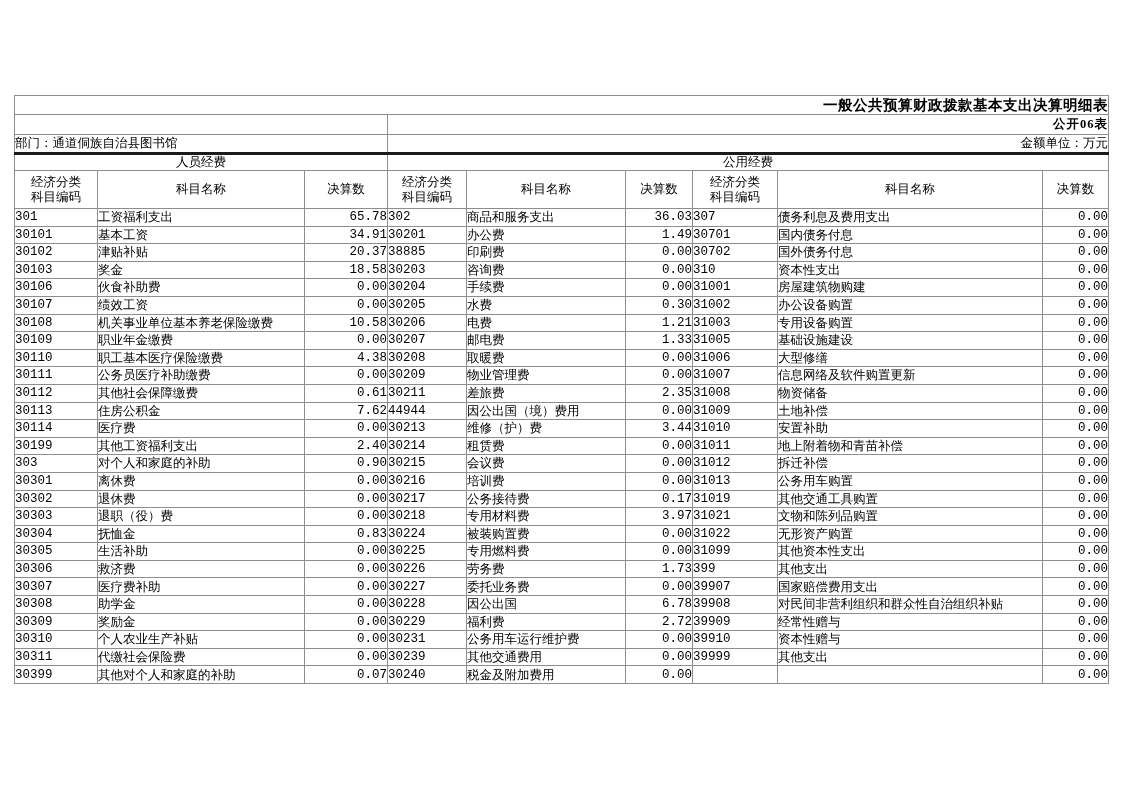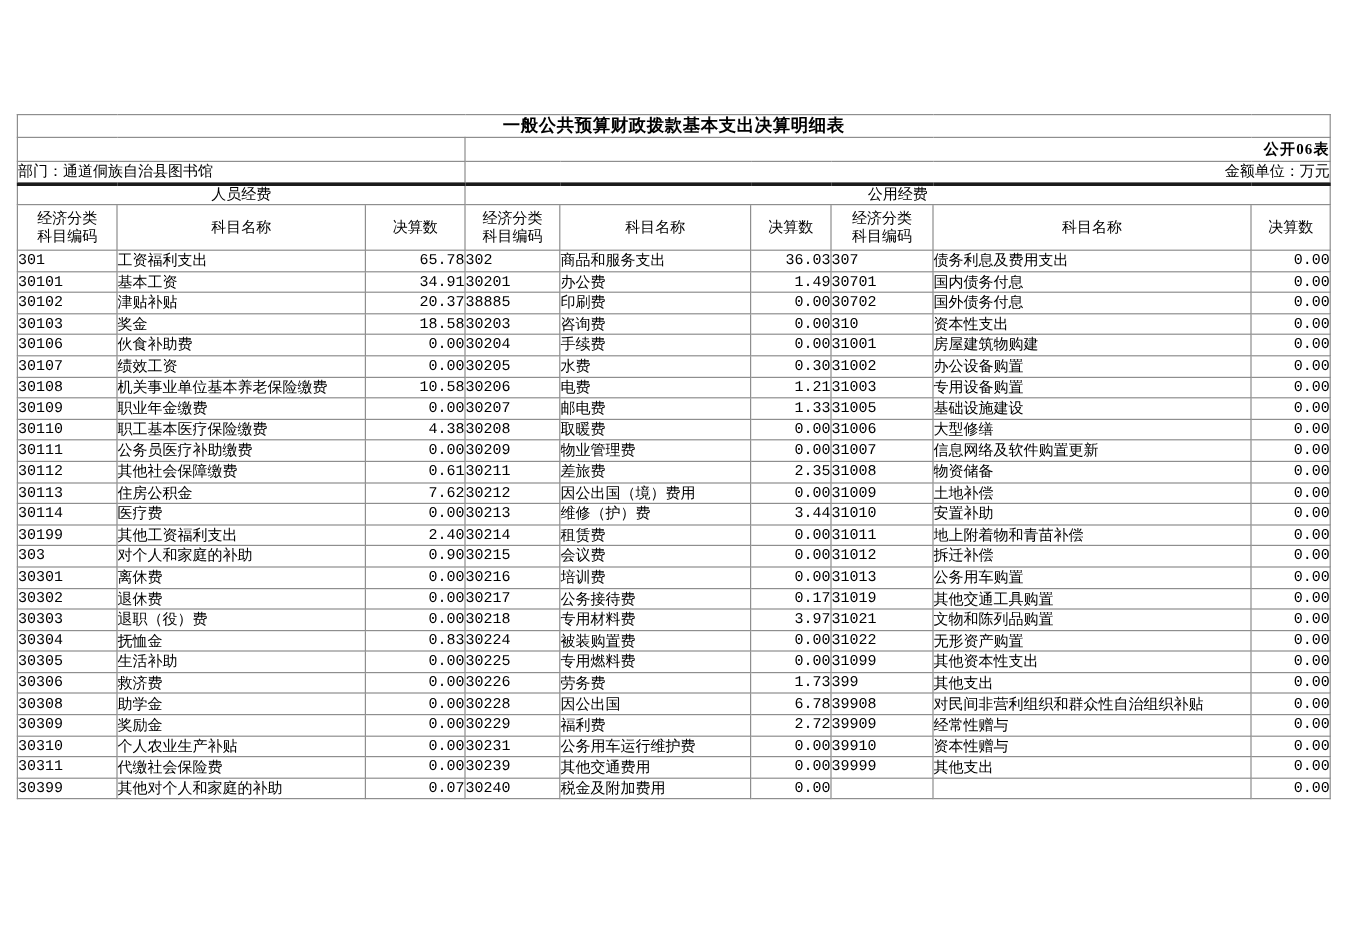--- a/index.html
+++ b/index.html
@@ -22,21 +22,21 @@
     border:1px solid #8e8e8e;
     padding:0;
     vertical-align:middle;
     font-size:12.5px;
     line-height:1.15;
     overflow:hidden;
     white-space:nowrap;
   }
   tr.title-row td{
     height:18px;
-    text-align:center;
+    text-align:right;
     font-weight:bold;
     font-size:14.5px;
     letter-spacing:0.5px;
   }
   tr.formno-row td{height:19px;}
   td.form-no{
     text-align:right;
     font-weight:bold;
     font-size:13px;
     padding-right:8px;
@@ -248,21 +248,21 @@
           <td class="c-name">差旅费</td>
           <td class="c-amt">2.35</td>
           <td class="c-code">31008</td>
           <td class="c-name">物资储备</td>
           <td class="c-amt">0.00</td>
         </tr>
         <tr>
           <td class="c-code">30113</td>
           <td class="c-name">住房公积金</td>
           <td class="c-amt">7.62</td>
-          <td class="c-code">30212</td>
+          <td class="c-code">44944</td>
           <td class="c-name">因公出国（境）费用</td>
           <td class="c-amt">0.00</td>
           <td class="c-code">31009</td>
           <td class="c-name">土地补偿</td>
           <td class="c-amt">0.00</td>
         </tr>
         <tr>
           <td class="c-code">30114</td>
           <td class="c-name">医疗费</td>
           <td class="c-amt">0.00</td>
@@ -355,20 +355,31 @@
           <td class="c-name">救济费</td>
           <td class="c-amt">0.00</td>
           <td class="c-code">30226</td>
           <td class="c-name">劳务费</td>
           <td class="c-amt">1.73</td>
           <td class="c-code">399</td>
           <td class="c-name">其他支出</td>
           <td class="c-amt">0.00</td>
         </tr>
         <tr>
+          <td class="c-code">30307</td>
+          <td class="c-name">医疗费补助</td>
+          <td class="c-amt">0.00</td>
+          <td class="c-code">30227</td>
+          <td class="c-name">委托业务费</td>
+          <td class="c-amt">0.00</td>
+          <td class="c-code">39907</td>
+          <td class="c-name">国家赔偿费用支出</td>
+          <td class="c-amt">0.00</td>
+        </tr>
+        <tr>
           <td class="c-code">30308</td>
           <td class="c-name">助学金</td>
           <td class="c-amt">0.00</td>
           <td class="c-code">30228</td>
           <td class="c-name">因公出国</td>
           <td class="c-amt">6.78</td>
           <td class="c-code">39908</td>
           <td class="c-name">对民间非营利组织和群众性自治组织补贴</td>
           <td class="c-amt">0.00</td>
         </tr>

